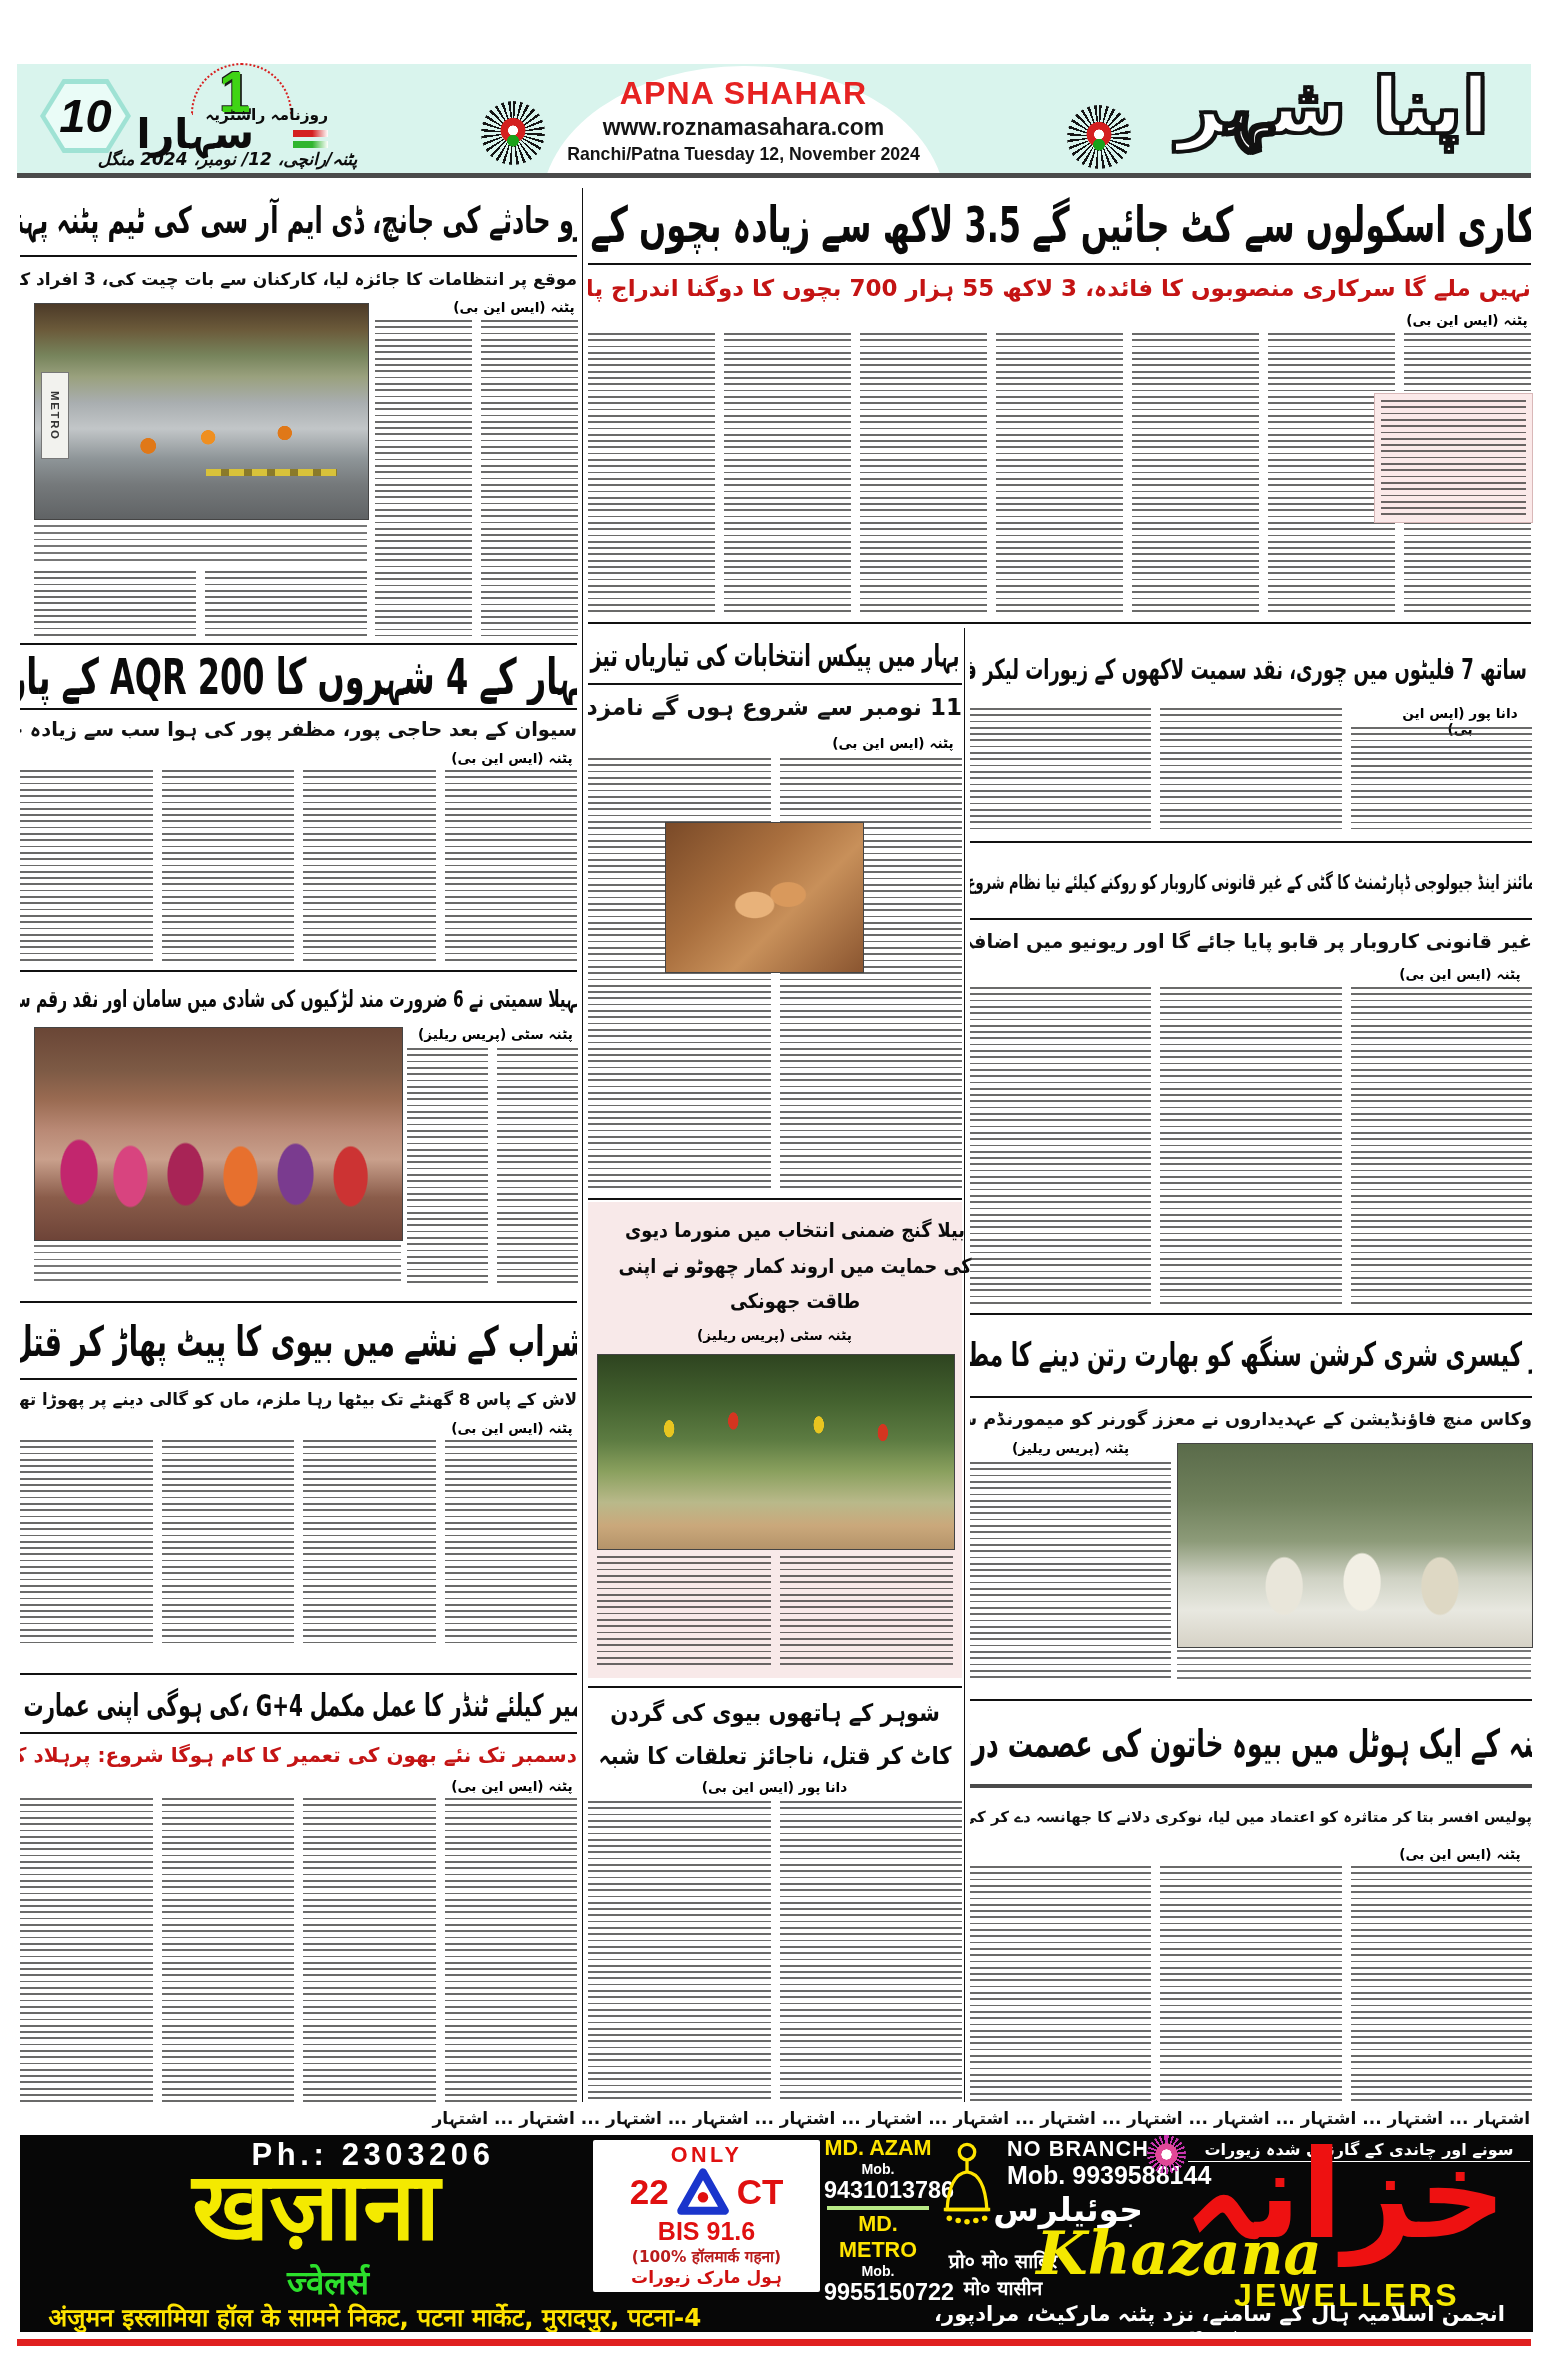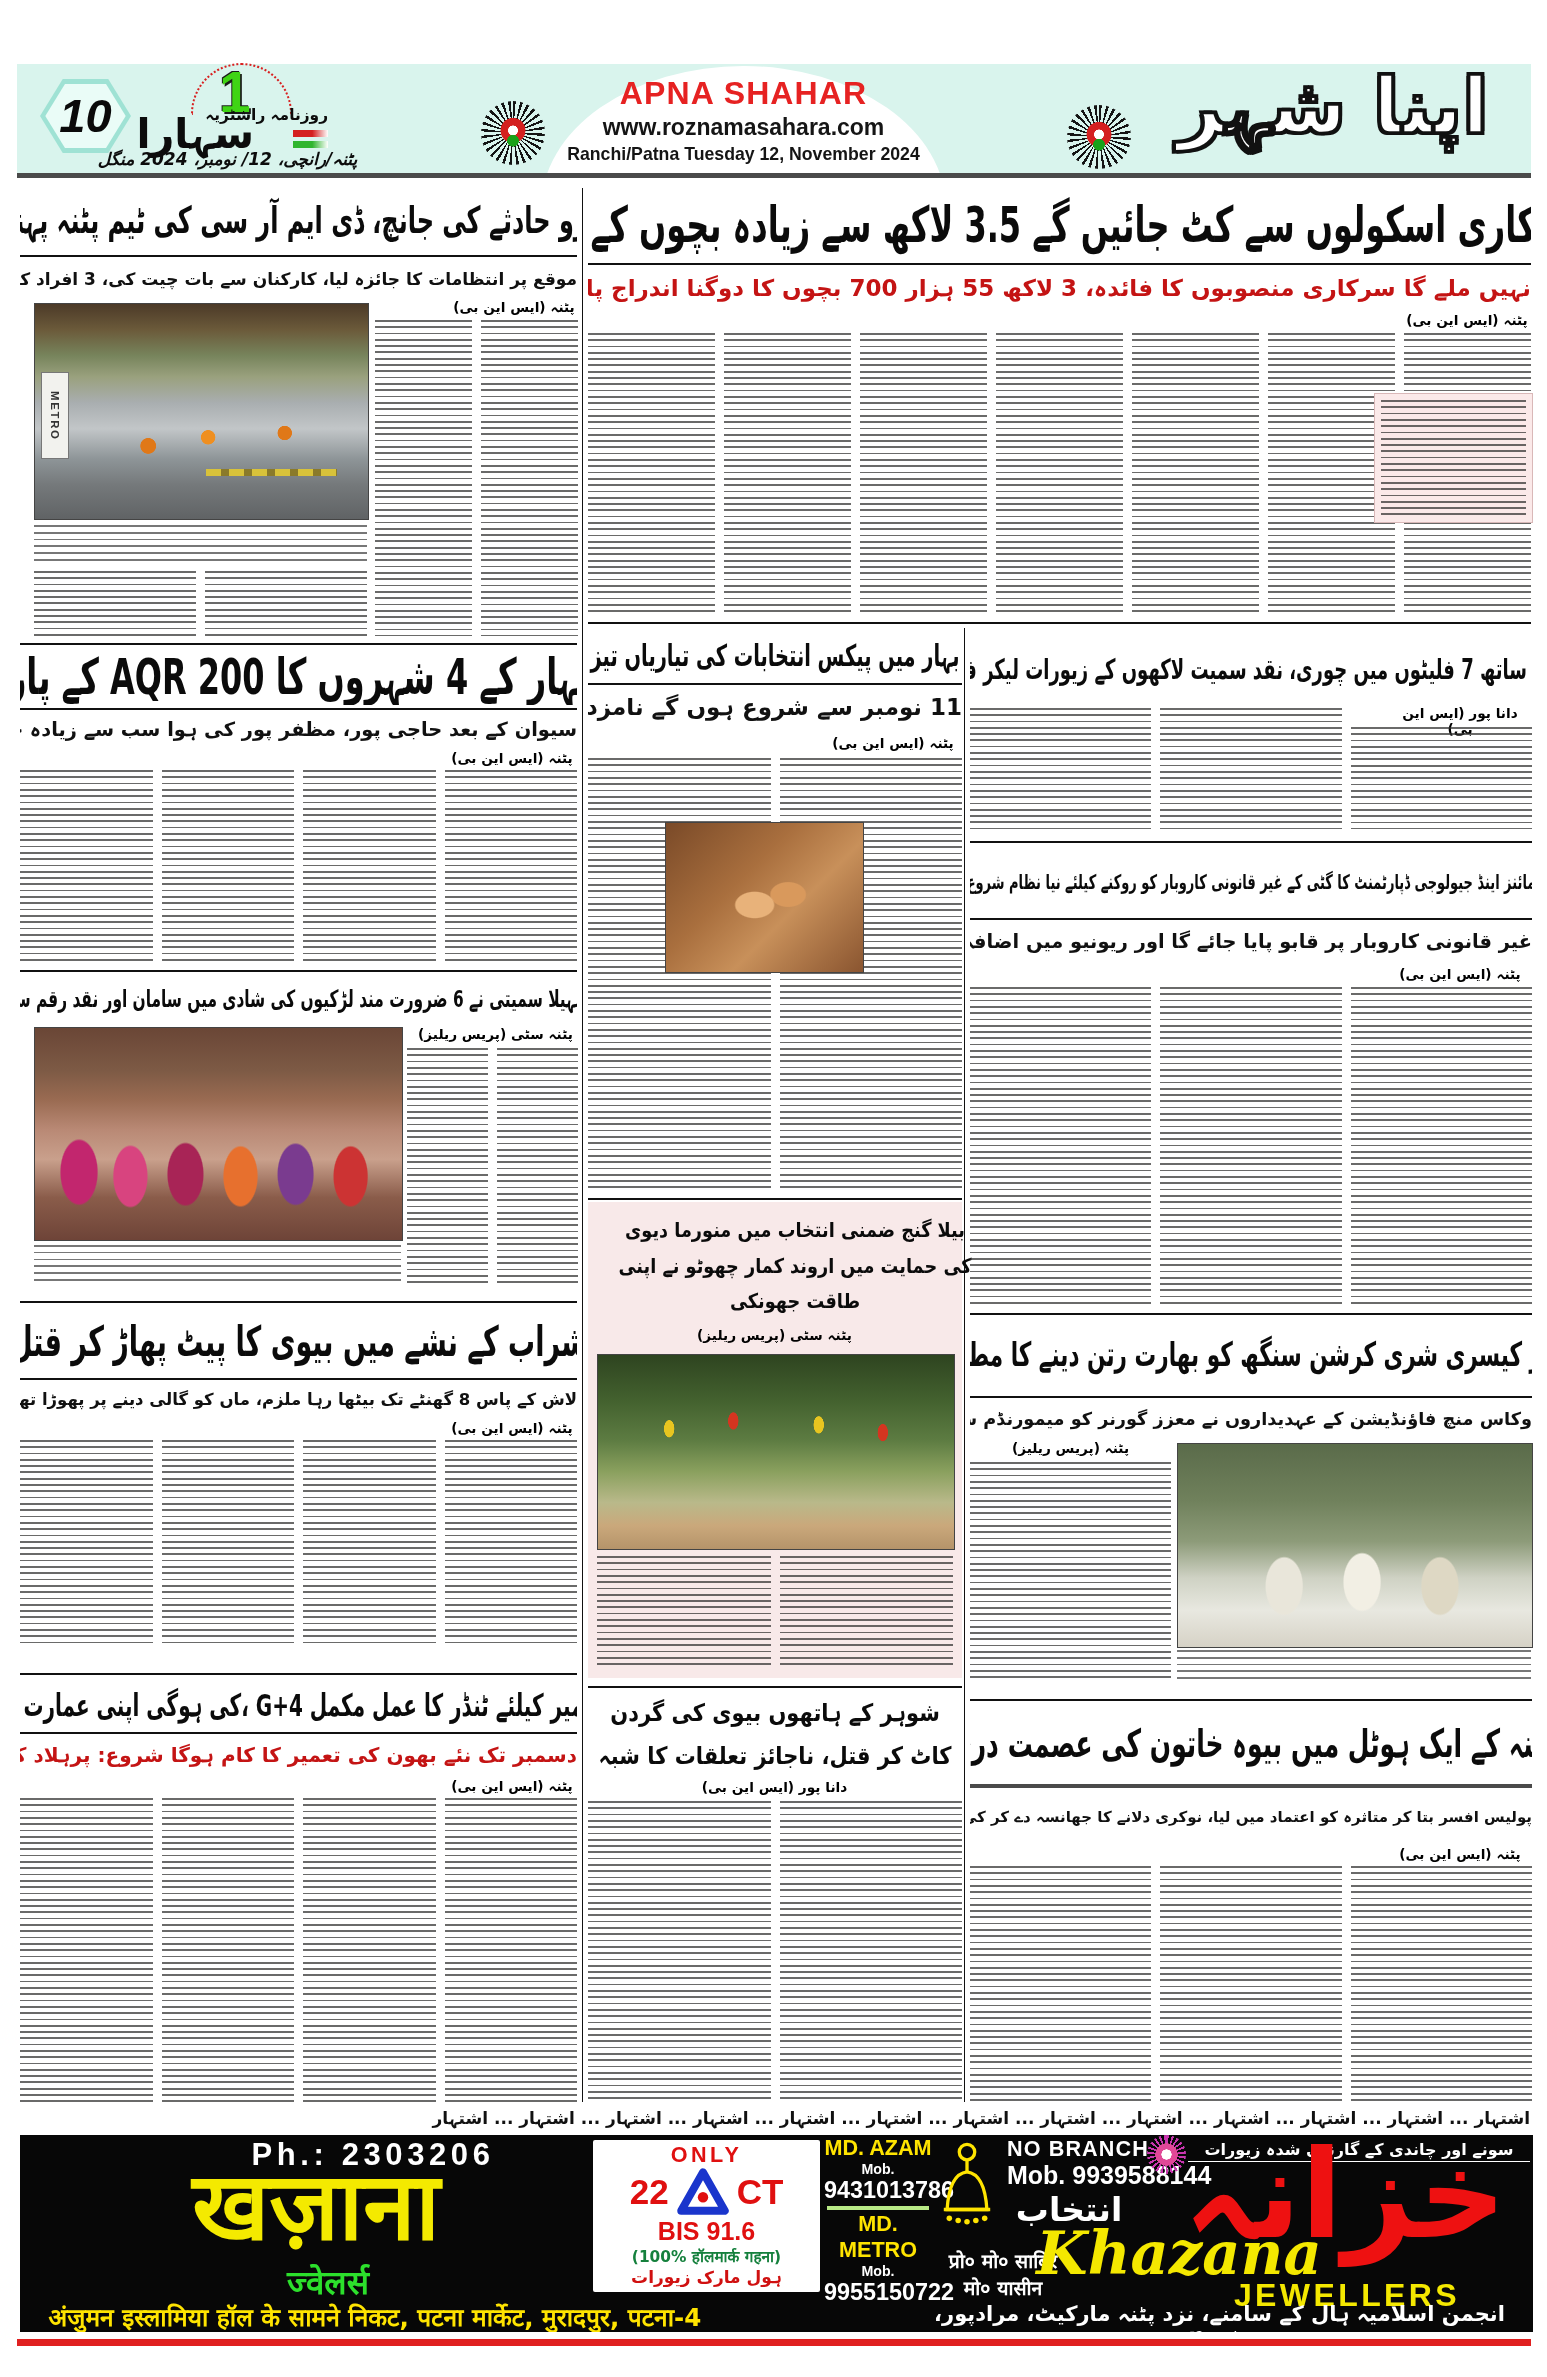--- a/index.html
+++ b/index.html
@@ -284,21 +284,21 @@
       <span class="adtxt" style="font-size:35px;font-weight:bold;color:#e01010;">22</span>
       <span>
         <svg width="52" height="47" viewBox="0 0 100 90">
             <path d="M50 8 L92 82 H8 Z" fill="none" stroke="#1a35cc" stroke-width="15" stroke-linejoin="round"></path>
             <circle cx="50" cy="56" r="10" fill="#e01010"></circle>
           </svg>
       </span>
       <span class="adtxt" style="font-size:35px;font-weight:bold;color:#e01010;">CT</span>
     </div>
     <div class="adtxt" style="font-size:25px;font-weight:bold;color:#e01010;">BIS 91.6</div>
-    <div style="font-size:15.4px;font-weight:bold;color:#15803d;">(100% हॉलमार्क गहना)</div>
+    <div style="font-size:15.4px;font-weight:bold;color:#b91c1c;">(100% हॉलमार्क गहना)</div>
     <div class="ur" style="font-size:17px;font-weight:bold;color:#d01010;">ہول مارک زیورات</div>
   </div>
 
   <div class="x adtxt" style="left:804px;top:0px;width:108px;text-align:center;">
     <div style="font-size:21.6px;font-weight:bold;color:#ffe400;">MD. AZAM</div>
     <div style="font-size:14.2px;font-weight:bold;color:#fff;">Mob.</div>
     <div style="font-size:23.4px;font-weight:bold;color:#fff;">9431013786</div>
     <div style="height:4px;background:#b8e986;margin:1.7px 3.4px;"></div>
     <div style="font-size:21.6px;font-weight:bold;color:#ffe400;">MD. METRO</div>
     <div style="font-size:14.2px;font-weight:bold;color:#fff;">Mob.</div>
@@ -317,21 +317,21 @@
         <circle cx="38" cy="72" r="2.5" fill="#ffe400"></circle>
       <circle cx="46" cy="70" r="2.5" fill="#ffe400"></circle>
     </svg>
   </div>
 
   <div class="x adtxt" style="left:987px;top:1.1px;font-size:21.6px;font-weight:bold;color:#fff;letter-spacing:1.1px;">NO BRANCH</div>
   <div class="x adtxt" style="left:987px;top:26px;font-size:25px;font-weight:bold;color:#fff;">Mob. 9939588144</div>
   <div class="x burst pink" style="left:1127px;top:0px;width:39px;height:39px;"></div>
   <div class="x ur" style="left:1168px;top:4.6px;width:342px;font-size:16px;font-weight:bold;color:#fff;border-bottom:1.7px solid #fff;padding-bottom:2.8px;text-align:center;">سونے اور چاندی کے گارنٹی شدہ زیورات</div>
 
-  <div class="x ur" style="left:975px;top:55px;width:148px;font-size:33px;font-weight:bold;color:#fff;text-align:center;">انتخاب</div>
+  <div class="x ur" style="left:975px;top:55px;width:148px;font-size:33px;font-weight:bold;color:#fff;text-align:center;">جوئیلرس</div>
   <div class="x" style="left:889px;top:112px;width:188px;text-align:center;">
     <div style="font-size:19.4px;font-weight:bold;color:#fff;">प्रो० मो० साबिर</div>
     <div style="font-size:19.4px;font-weight:bold;color:#fff;">मो० यासीन</div>
   </div>
 
   <div class="x ur" style="left:1117px;top:3.4px;width:416px;text-align:center;font-size:122px;line-height:0.95;font-weight:bold;color:#ee1111;">خزانہ</div>
   <div class="x" style="left:994px;top:84px;width:330px;text-align:center;font-size:59px;font-weight:bold;font-style:italic;color:#f4e800;font-family:'DejaVu Serif',serif;">Khazana</div>
   <div class="x adtxt" style="left:1162px;top:142px;width:330px;text-align:center;font-size:32px;font-weight:bold;color:#f4e800;letter-spacing:3.4px;">JEWELLERS</div>
 
   <div class="x" style="left:28.5px;top:165px;width:855px;font-size:24.5px;font-weight:bold;color:#ffe400;">अंजुमन इस्लामिया हॉल के सामने निकट, पटना मार्केट, मुरादपुर, पटना-4</div>

